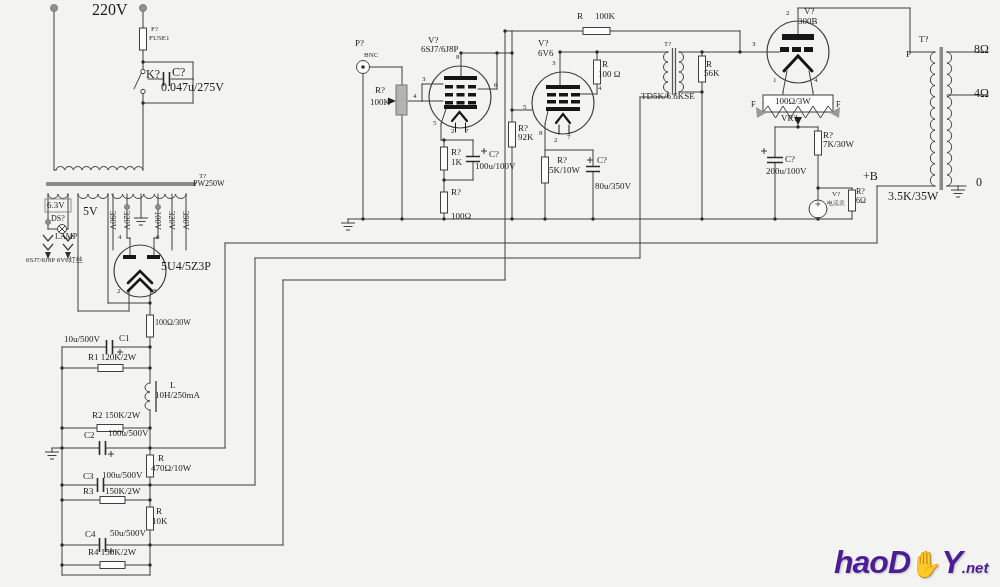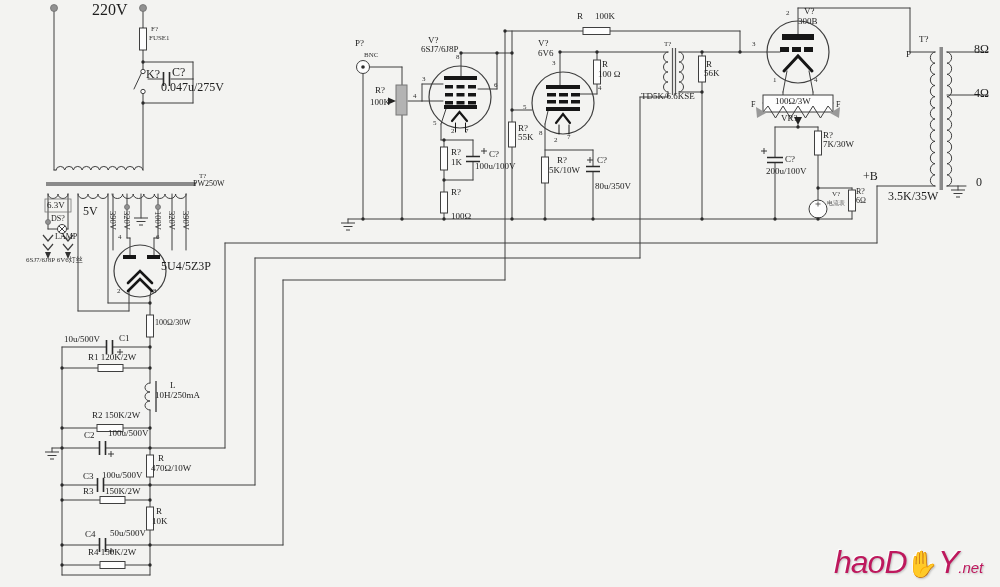--- a/index.html
+++ b/index.html
@@ -10,21 +10,21 @@
        white-space:nowrap;line-height:1;font-size:9px;}
   .fs6{font-size:6px;color:#555;}
   .fs7{font-size:7px;color:#333;}
   .fs8{font-size:8px;}
   .fs9{font-size:9px;}
   .fs10{font-size:12px;}
   .fs11{font-size:16px;}
   .pin{font-size:7px;color:#2e2e2e;}
   .vert{transform:rotate(90deg);transform-origin:0 0;font-size:8.5px;}
   .wm{position:absolute;left:834px;top:544px;font-family:"Liberation Sans",sans-serif;
-      font-weight:normal;font-style:italic;color:#be185d;letter-spacing:-1px;
+      font-weight:bold;font-style:italic;color:#4c1d95;letter-spacing:-1px;
       text-shadow:1px 1px 2px #bfbfbf,-1px -1px 1px #ffffff;font-size:32px;}
   .wm .hand{font-size:26px;font-style:normal;}
   .wm .net{font-size:15px;letter-spacing:0;}
 </style>
 </head>
 <body>
 
 <div id="canvas">
 
 <svg id="drawing" width="1000" height="587" viewBox="0 0 1000 587">
@@ -351,21 +351,21 @@
   <div class="lbl pin" style="left:433px;top:120px">5</div>
   <div class="lbl pin" style="left:451px;top:128px">2</div>
   <div class="lbl pin" style="left:465px;top:128px">7</div>
   <div class="lbl fs9" style="left:451px;top:148px">R?</div>
   <div class="lbl fs9" style="left:451px;top:158px">1K</div>
   <div class="lbl fs9" style="left:489px;top:150px">C?</div>
   <div class="lbl fs9" style="left:475px;top:162px">100u/100V</div>
   <div class="lbl fs9" style="left:451px;top:188px">R?</div>
   <div class="lbl fs9" style="left:451px;top:212px">100Ω</div>
   <div class="lbl fs9" style="left:518px;top:124px">R?</div>
-  <div class="lbl fs9" style="left:518px;top:133px">55K</div>
+  <div class="lbl fs9" style="left:518px;top:133px">92K</div>
 
   <div class="lbl fs9" style="left:538px;top:39px">V?</div>
   <div class="lbl fs9" style="left:538px;top:49px">6V6</div>
   <div class="lbl pin" style="left:552px;top:60px">3</div>
   <div class="lbl pin" style="left:598px;top:85px">4</div>
   <div class="lbl pin" style="left:523px;top:104px">5</div>
   <div class="lbl pin" style="left:539px;top:130px">8</div>
   <div class="lbl pin" style="left:554px;top:137px">2</div>
   <div class="lbl pin" style="left:567px;top:134px">7</div>
   <div class="lbl fs9" style="left:602px;top:60px">R</div>

